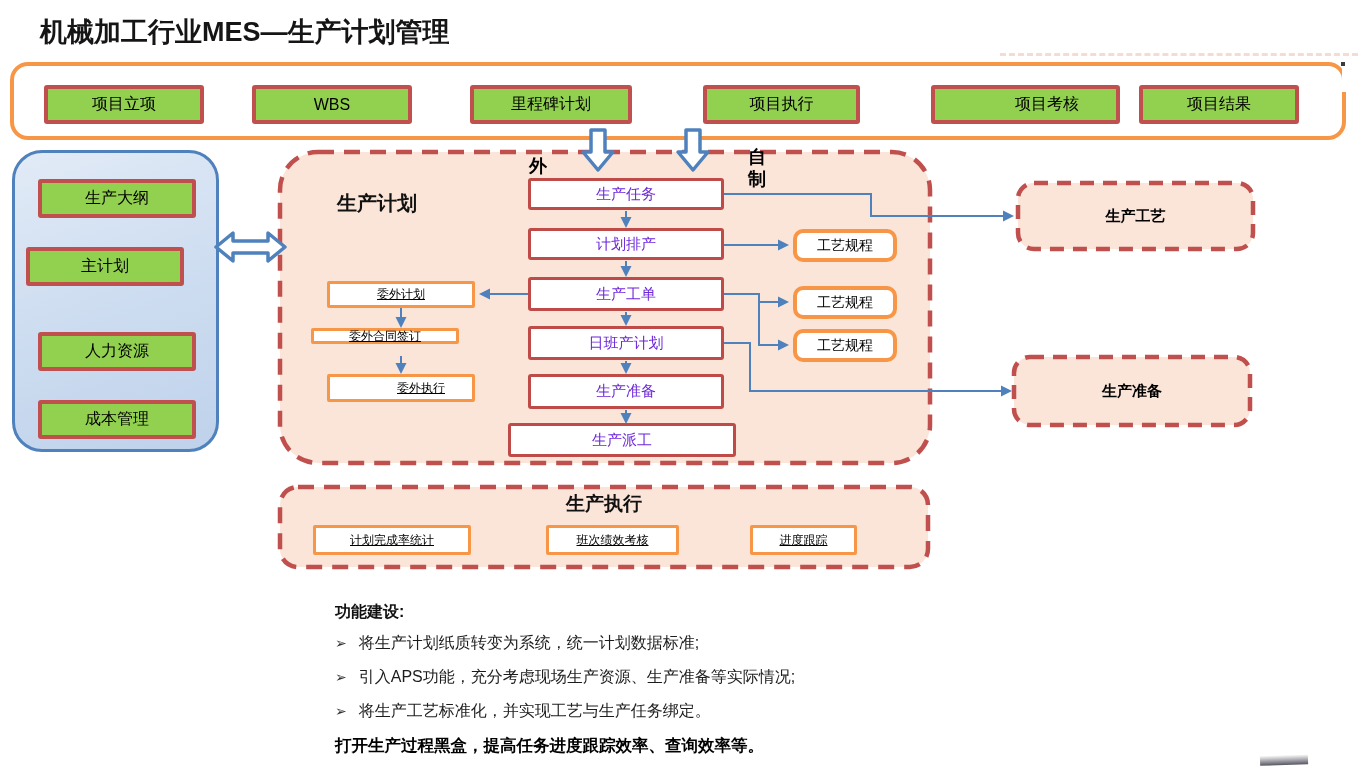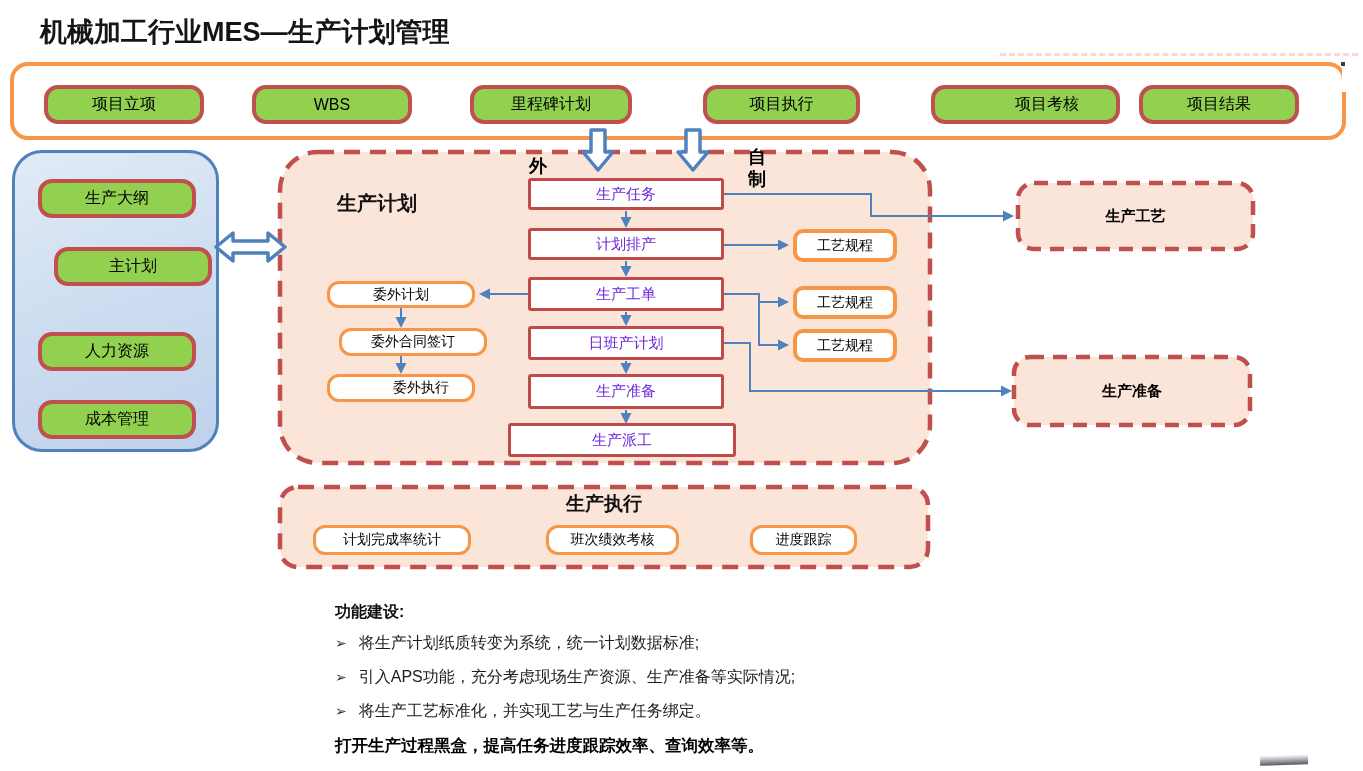--- a/index.html
+++ b/index.html
@@ -7,23 +7,23 @@
     position:relative;width:1363px;height:771px;background:#fff;overflow:hidden;
     font-family:"Liberation Sans","DejaVu Sans",sans-serif;color:#111;
   }
   .abs{position:absolute;box-sizing:border-box;}
   
   .bg{z-index:1;}
   #overlay{position:absolute;left:0;top:0;z-index:5;pointer-events:none;}
   .node{z-index:10;display:flex;align-items:center;justify-content:center;text-align:center;}
   .txt{z-index:10;}
   
-  .green-box{background:#92D050;border:4px solid #C0504D;border-radius:14px;font-size:16px;color:#000;}
+  .green-box{background:#92D050;border:4px solid #C0504D;border-radius:3px;font-size:16px;color:#000;}
   .flow-box{background:#ffffff;border:3px solid #BE4B48;border-radius:3px;font-size:15px;color:#6d28d9;}
-  .orange-box{background:#ffffff;border:3px solid #F79646;border-radius:12px;font-size:14px;color:#000;}
+  .orange-box{background:#ffffff;border:3px solid #F79646;border-radius:2px;font-size:12px;color:#000;text-decoration:underline;}
   .spec-box{background:#ffffff;border:4px solid #F79646;border-radius:10px;font-size:14px;color:#000;}
   .dashed-label{font-weight:bold;font-size:15px;color:#000;}
   
   #top-container{left:10px;top:62px;width:1336px;height:78px;border:4px solid #F79646;border-radius:18px;background:#fff;}
   
   #left-panel{left:12px;top:150px;width:207px;height:302px;border:3px solid #4F81BD;border-radius:30px;
     background:linear-gradient(160deg,#E2EBF7 0%,#CFDEF1 45%,#BFD2EB 100%);}
   
   .side-label{white-space:pre-line;font-weight:bold;font-size:18px;line-height:22px;color:#000;}
   
@@ -54,21 +54,21 @@
 
   <div class="abs node green-box" style="left:44px;top:85px;width:160px;height:39px;">项目立项</div>
   <div class="abs node green-box" style="left:252px;top:85px;width:160px;height:39px;">WBS</div>
   <div class="abs node green-box" style="left:470px;top:85px;width:162px;height:39px;">里程碑计划</div>
   <div class="abs node green-box" style="left:703px;top:85px;width:157px;height:39px;">项目执行</div>
   <div class="abs node green-box" style="left:931px;top:85px;width:189px;height:39px;padding-left:43px;">项目考核</div>
   <div class="abs node green-box" style="left:1139px;top:85px;width:160px;height:39px;">项目结果</div>
 
   <div class="abs bg" id="left-panel"></div>
   <div class="abs node green-box" style="left:38px;top:179px;width:158px;height:39px;">生产大纲</div>
-  <div class="abs node green-box" style="left:54px;top:247px;width:158px;height:39px;">主计划</div>
+  <div class="abs node green-box" style="left:26px;top:247px;width:158px;height:39px;">主计划</div>
   <div class="abs node green-box" style="left:38px;top:332px;width:158px;height:39px;">人力资源</div>
   <div class="abs node green-box" style="left:38px;top:400px;width:158px;height:39px;">成本管理</div>
 
   <svg id="overlay" width="1363" height="771" viewBox="0 0 1363 771">
 
     <rect x="280" y="152" width="650" height="311" rx="38" fill="#FBE5D8" stroke="#C0504D" stroke-width="4.5" stroke-dasharray="16 10"></rect>
     <rect x="280" y="487" width="648" height="80" rx="18" fill="#FBE5D8" stroke="#C0504D" stroke-width="4.5" stroke-dasharray="16 10"></rect>
     <rect x="1018" y="183" width="235" height="66" rx="16" fill="#FBE5D8" stroke="#C0504D" stroke-width="4.5" stroke-dasharray="14 9"></rect>
     <rect x="1014" y="357" width="236" height="68" rx="16" fill="#FBE5D8" stroke="#C0504D" stroke-width="4.5" stroke-dasharray="14 9"></rect>
 
@@ -119,21 +119,21 @@
 制</div>
 
   <div class="abs node flow-box" style="left:528px;top:178px;width:196px;height:32px;">生产任务</div>
   <div class="abs node flow-box" style="left:528px;top:228px;width:196px;height:32px;">计划排产</div>
   <div class="abs node flow-box" style="left:528px;top:277px;width:196px;height:34px;">生产工单</div>
   <div class="abs node flow-box" style="left:528px;top:326px;width:196px;height:34px;">日班产计划</div>
   <div class="abs node flow-box" style="left:528px;top:374px;width:196px;height:35px;">生产准备</div>
   <div class="abs node flow-box" style="left:508px;top:423px;width:228px;height:34px;">生产派工</div>
 
   <div class="abs node orange-box" style="left:327px;top:281px;width:148px;height:27px;">委外计划</div>
-  <div class="abs node orange-box" style="left:339px;top:328px;width:148px;height:28px;">委外合同签订</div>
+  <div class="abs node orange-box" style="left:311px;top:328px;width:148px;height:16px;">委外合同签订</div>
   <div class="abs node orange-box" style="left:327px;top:374px;width:148px;height:28px;padding-left:40px;">委外执行</div>
 
   <div class="abs node spec-box" style="left:793px;top:229px;width:104px;height:33px;">工艺规程</div>
   <div class="abs node spec-box" style="left:793px;top:286px;width:104px;height:33px;">工艺规程</div>
   <div class="abs node spec-box" style="left:793px;top:329px;width:104px;height:33px;">工艺规程</div>
 
   <div class="abs node dashed-label" style="left:1018px;top:183px;width:235px;height:66px;">生产工艺</div>
   <div class="abs node dashed-label" style="left:1014px;top:357px;width:236px;height:68px;">生产准备</div>
 
   <div class="abs txt" style="left:280px;top:491px;width:648px;text-align:center;font-size:19px;font-weight:bold;">生产执行</div>

